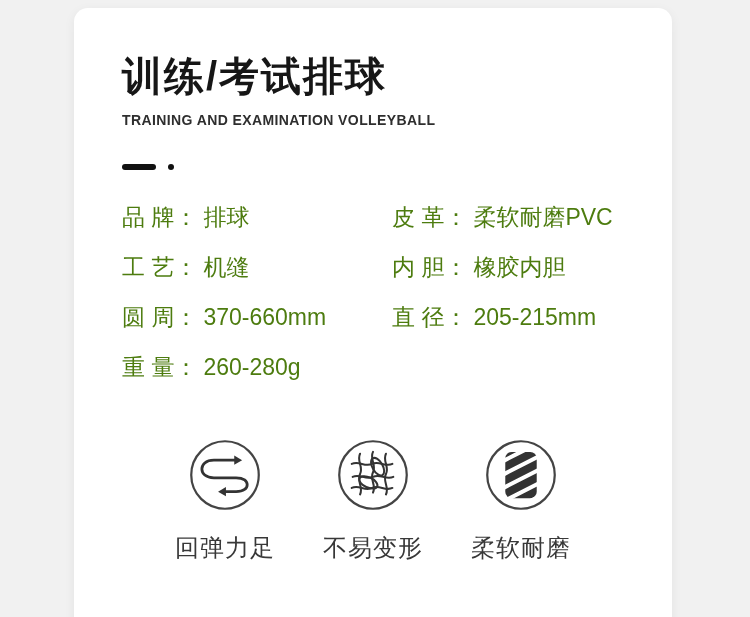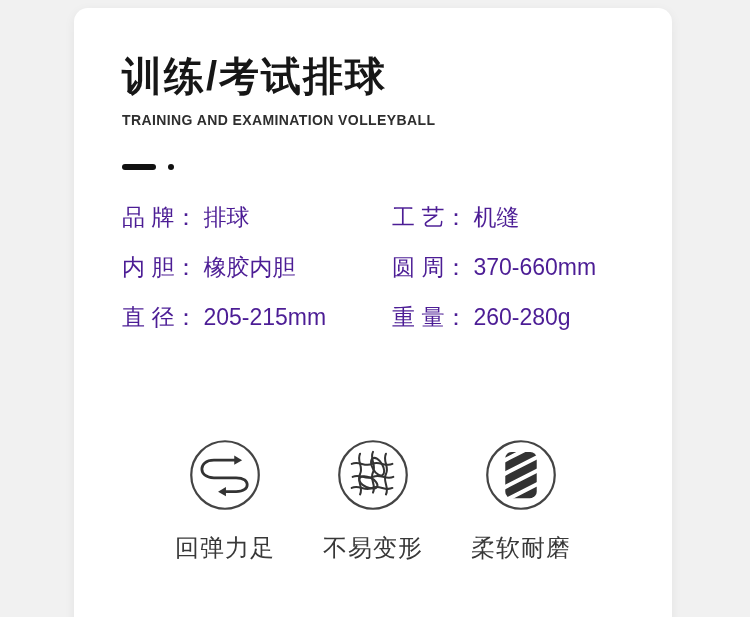--- a/index.html
+++ b/index.html
@@ -36,21 +36,21 @@
   }
   .dash { width:34px; height:6px; border-radius:3px; background:#111; }
   .dot  { width:6px;  height:6px; border-radius:50%; background:#111; }
   .specs {
     position:absolute; left:48px; top:197px;
     width:520px;
     display:grid;
     grid-template-columns:270px 1fr;
     row-gap:26px;
     font-size:23px;
-    color:#4c1d95;
+    color:#4d7c0f;
     line-height:24px;
   }
   .spec { white-space:nowrap; }
   .spec-label { display:inline-block; }
   .spec-value { margin-left:6px; }
   .features {
     position:absolute; left:0; top:430px;
     width:598px;
     display:flex; justify-content:center; gap:44px;
   }
@@ -77,20 +77,23 @@
   <div class="subtitle">TRAINING AND EXAMINATION VOLLEYBALL</div>
 
   <div class="divider">
     <span class="dash"></span>
     <span class="dot"></span>
   </div>
 
   <div class="specs">
     <div class="spec">
       <span class="spec-label">品 牌：</span><span class="spec-value">排球</span>
+    </div>
+    <div class="spec">
+      <span class="spec-label">皮 革：</span><span class="spec-value">柔软耐磨PVC</span>
     </div>
     <div class="spec">
       <span class="spec-label">工 艺：</span><span class="spec-value">机缝</span>
     </div>
     <div class="spec">
       <span class="spec-label">内 胆：</span><span class="spec-value">橡胶内胆</span>
     </div>
     <div class="spec">
       <span class="spec-label">圆 周：</span><span class="spec-value">370-660mm</span>
     </div>

